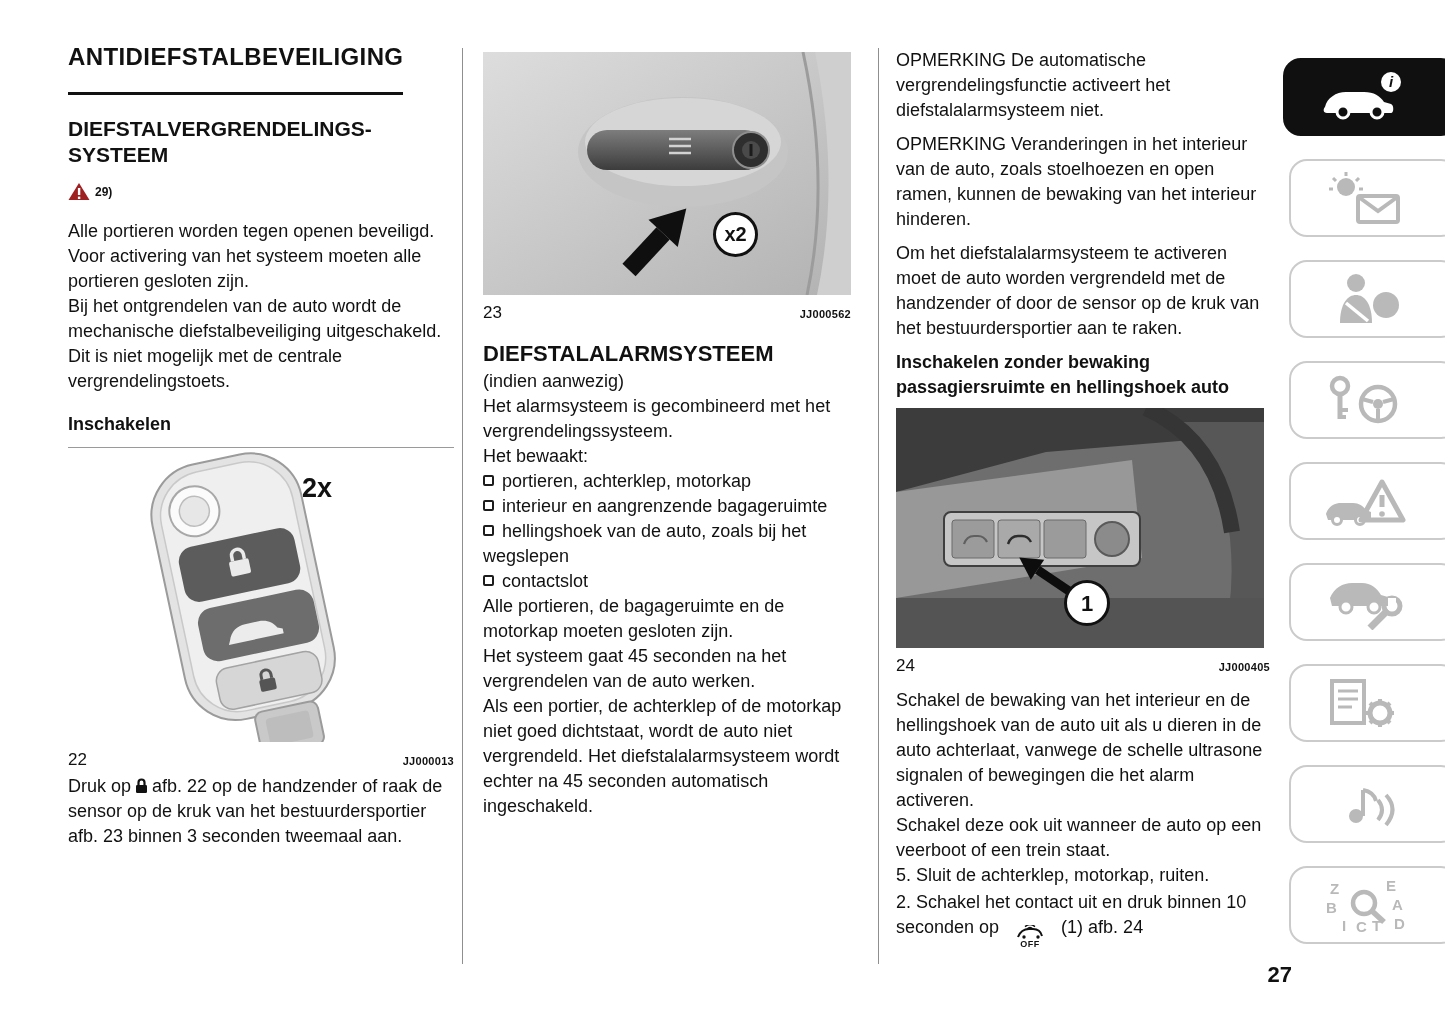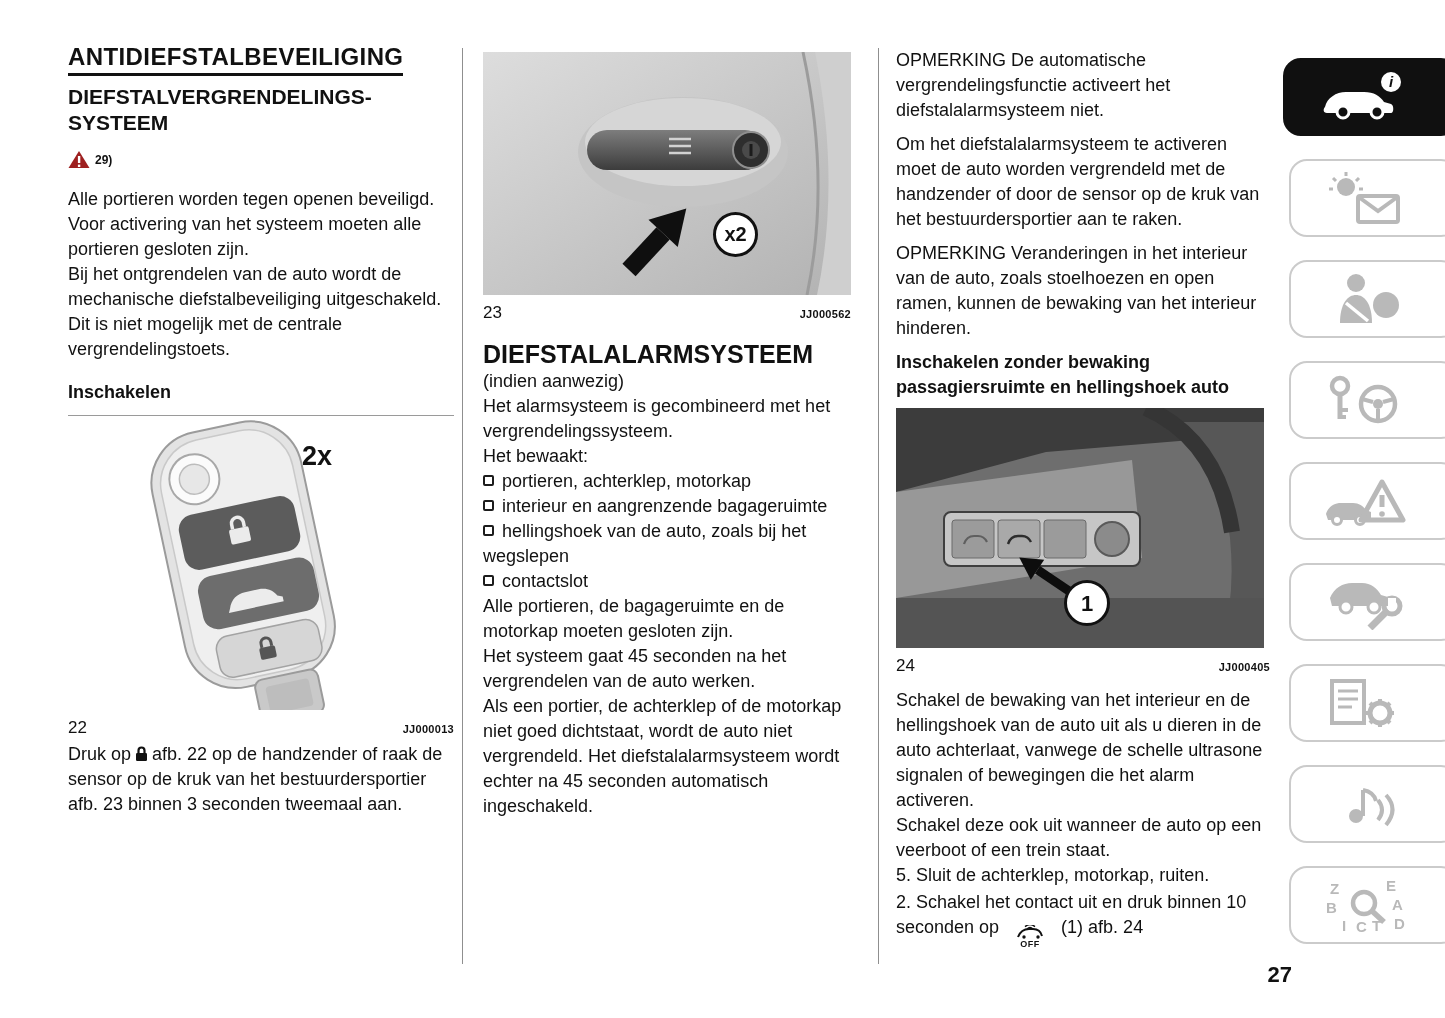--- a/index.html
+++ b/index.html
@@ -17,39 +17,39 @@
 
   
   .col { position: absolute; }
   .col-left  { left: 68px;  top: 44px; width: 386px; }
   .col-mid   { left: 483px; top: 52px; width: 368px; }
   .col-right { left: 896px; top: 48px; width: 374px; }
 
   .title {
     display: inline-block;
     font-size: 24px; line-height: 26px; font-weight: bold; letter-spacing: .4px;
-    border-bottom: 3px solid #111; padding-bottom: 3px; margin-bottom: 8px;
+    border-bottom: 3px solid #111; padding-bottom: 22px; margin-bottom: 21px;
   }
   .subtitle { font-size: 21px; line-height: 26px; font-weight: bold; width: 340px; margin-bottom: 8px; }
   .warnrow { display: flex; align-items: flex-start; gap: 5px; margin: 14px 0 12px; }
   .warn-num { font-size: 12px; font-weight: bold; position: relative; top: -2px; }
   p.body { margin: 0; }
   .mb8 { margin-bottom: 8px; }
   .h-bold { font-size: 18px; line-height: 25px; font-weight: bold; margin: 18px 0 10px; }
   .hrule { height: 1px; background: #9a9a9a; margin-bottom: 2px; }
 
   .fig { position: relative; }
   .fig22-label { position: absolute; top: 26px; left: 234px; font-size: 27px; font-weight: bold; }
   .caption { display: flex; justify-content: space-between; align-items: baseline; margin-top: 5px; }
   .fig-num { font-size: 17px; }
   .fig-code { font-size: 11px; font-weight: bold; letter-spacing: .3px; }
 
   .lock-ic { vertical-align: -2px; margin: 0 4px; }
 
-  .mid-heading { font-size: 25px; line-height: 26px; font-weight: bold; margin: 14px 0 2px; }
+  .mid-heading { font-size: 22px; line-height: 26px; font-weight: bold; margin: 14px 0 2px; }
   .chk {
     display: inline-block; width: 11px; height: 11px;
     border: 2px solid #1c1c1c; border-radius: 2px;
     margin-right: 8px; vertical-align: 1px;
   }
   .col-right p.body { margin-bottom: 9px; }
   .col-right .h-bold { margin: 2px 0 8px; }
   .col-right p.step { margin-bottom: 2px; }
 
   .badge {
@@ -181,22 +181,22 @@
   <p class="body"><span class="chk"></span><span>hellingshoek van de auto, zoals bij het wegslepen</span></p>
   <p class="body"><span class="chk"></span><span>contactslot</span></p>
 
   <p class="body">Alle portieren, de bagageruimte en de motorkap moeten gesloten zijn.</p>
   <p class="body">Het systeem gaat 45 seconden na het vergrendelen van de auto werken.</p>
   <p class="body">Als een portier, de achterklep of de motorkap niet goed dichtstaat, wordt de auto niet vergrendeld. Het diefstalalarmsysteem wordt echter na 45 seconden automatisch ingeschakeld.</p>
 </section>
 
 <section class="col col-right">
   <p class="body">OPMERKING De automatische vergrendelingsfunctie activeert het diefstalalarmsysteem niet.</p>
+  <p class="body">OPMERKING Veranderingen in het interieur van de auto, zoals stoelhoezen en open ramen, kunnen de bewaking van het interieur hinderen.</p>
   <p class="body">Om het diefstalalarmsysteem te activeren moet de auto worden vergrendeld met de handzender of door de sensor op de kruk van het bestuurdersportier aan te raken.</p>
-  <p class="body">OPMERKING Veranderingen in het interieur van de auto, zoals stoelhoezen en open ramen, kunnen de bewaking van het interieur hinderen.</p>
   <h3 class="h-bold">Inschakelen zonder bewaking passagiersruimte en hellingshoek auto</h3>
 
   <figure class="fig" style="height:240px">
     <svg viewBox="0 0 368 240" width="368" height="240">
       <rect width="368" height="240" fill="#6e6e6e"></rect>
       <polygon points="0,0 368,0 368,26 150,44 0,84" fill="#3c3c3c"></polygon>
       <polygon points="0,84 236,52 246,150 0,190" fill="#989898"></polygon>
       <path d="M262 14 q62 32 72 116 q6 62 -10 110 L368 240 L368 14 Z" fill="#575757"></path>
       <path d="M250 0 q72 32 86 124" fill="none" stroke="#353535" stroke-width="16"></path>
       <rect x="0" y="190" width="368" height="50" fill="#545454"></rect>

